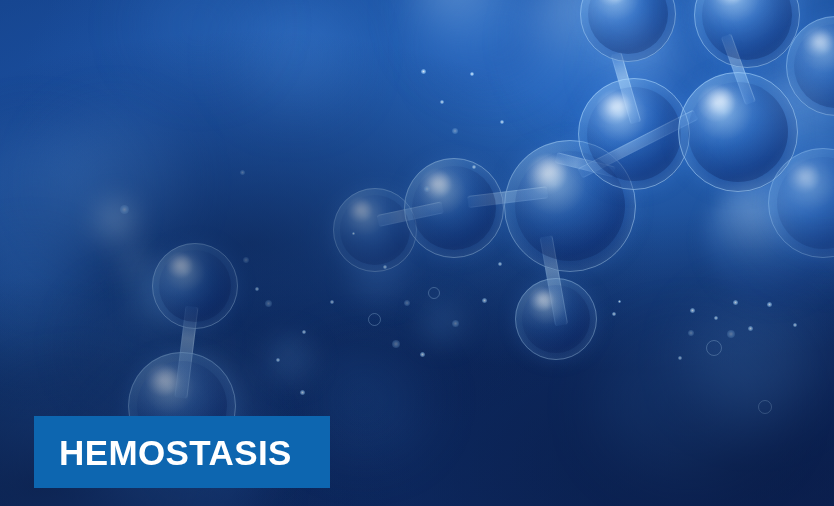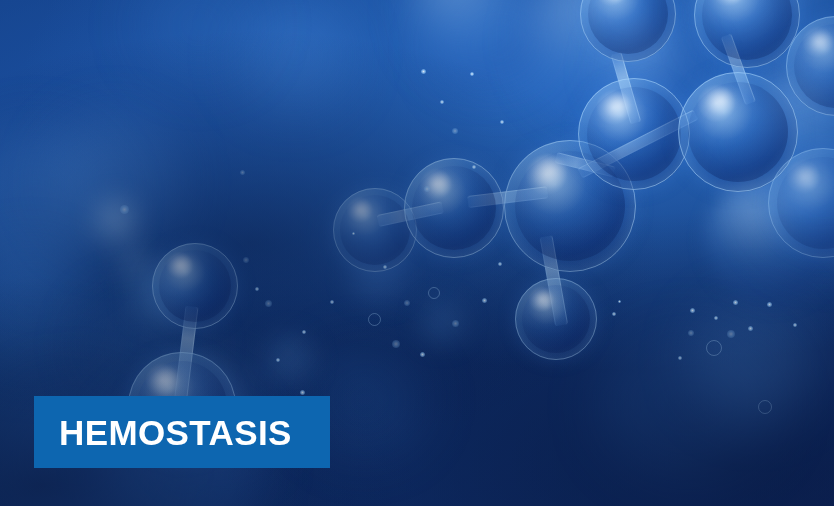--- a/index.html
+++ b/index.html
@@ -84,21 +84,21 @@
   .particle.dim { opacity:.5; filter:blur(.6px); }
   .ring {
     position:absolute; border-radius:50%;
     border:1.5px solid rgba(170,215,255,.45);
     filter:blur(.7px);
   }
 
   
   #title-banner {
     position:absolute;
-    left:34px; top:396px;
+    left:34px; top:416px;
     width:296px; height:72px;
     background:#0d66b0;
     display:flex; align-items:center;
     padding-left:25px;
     z-index:40;
   }
   #title-text {
     color:#ffffff;
     font-size:35px;
     font-weight:bold;

